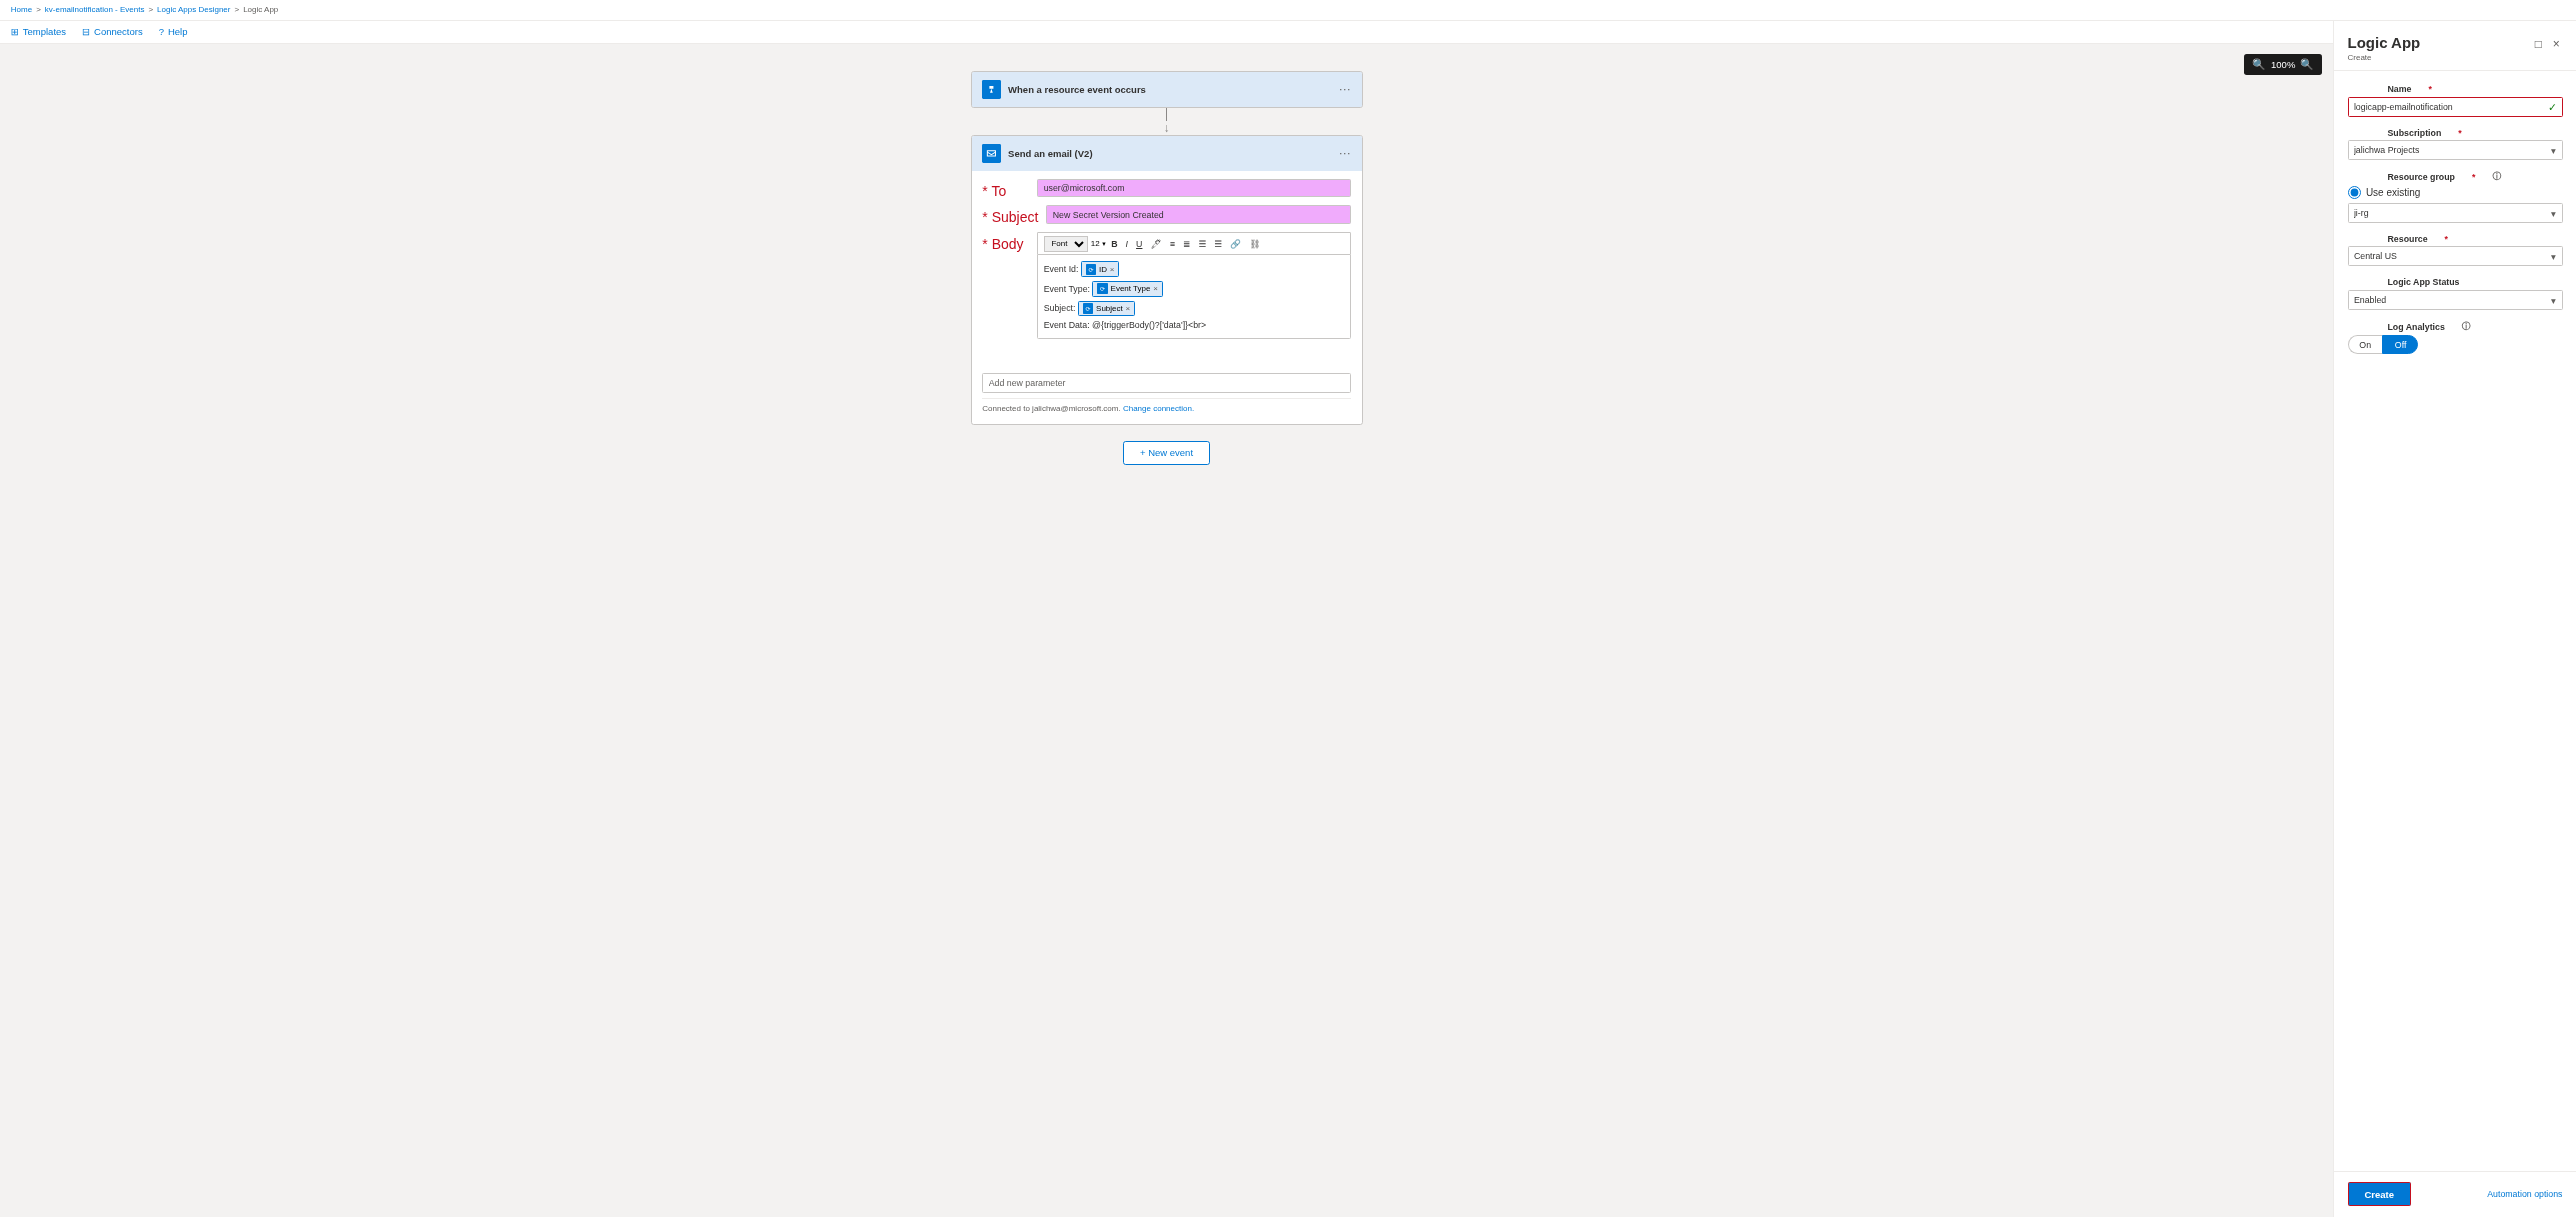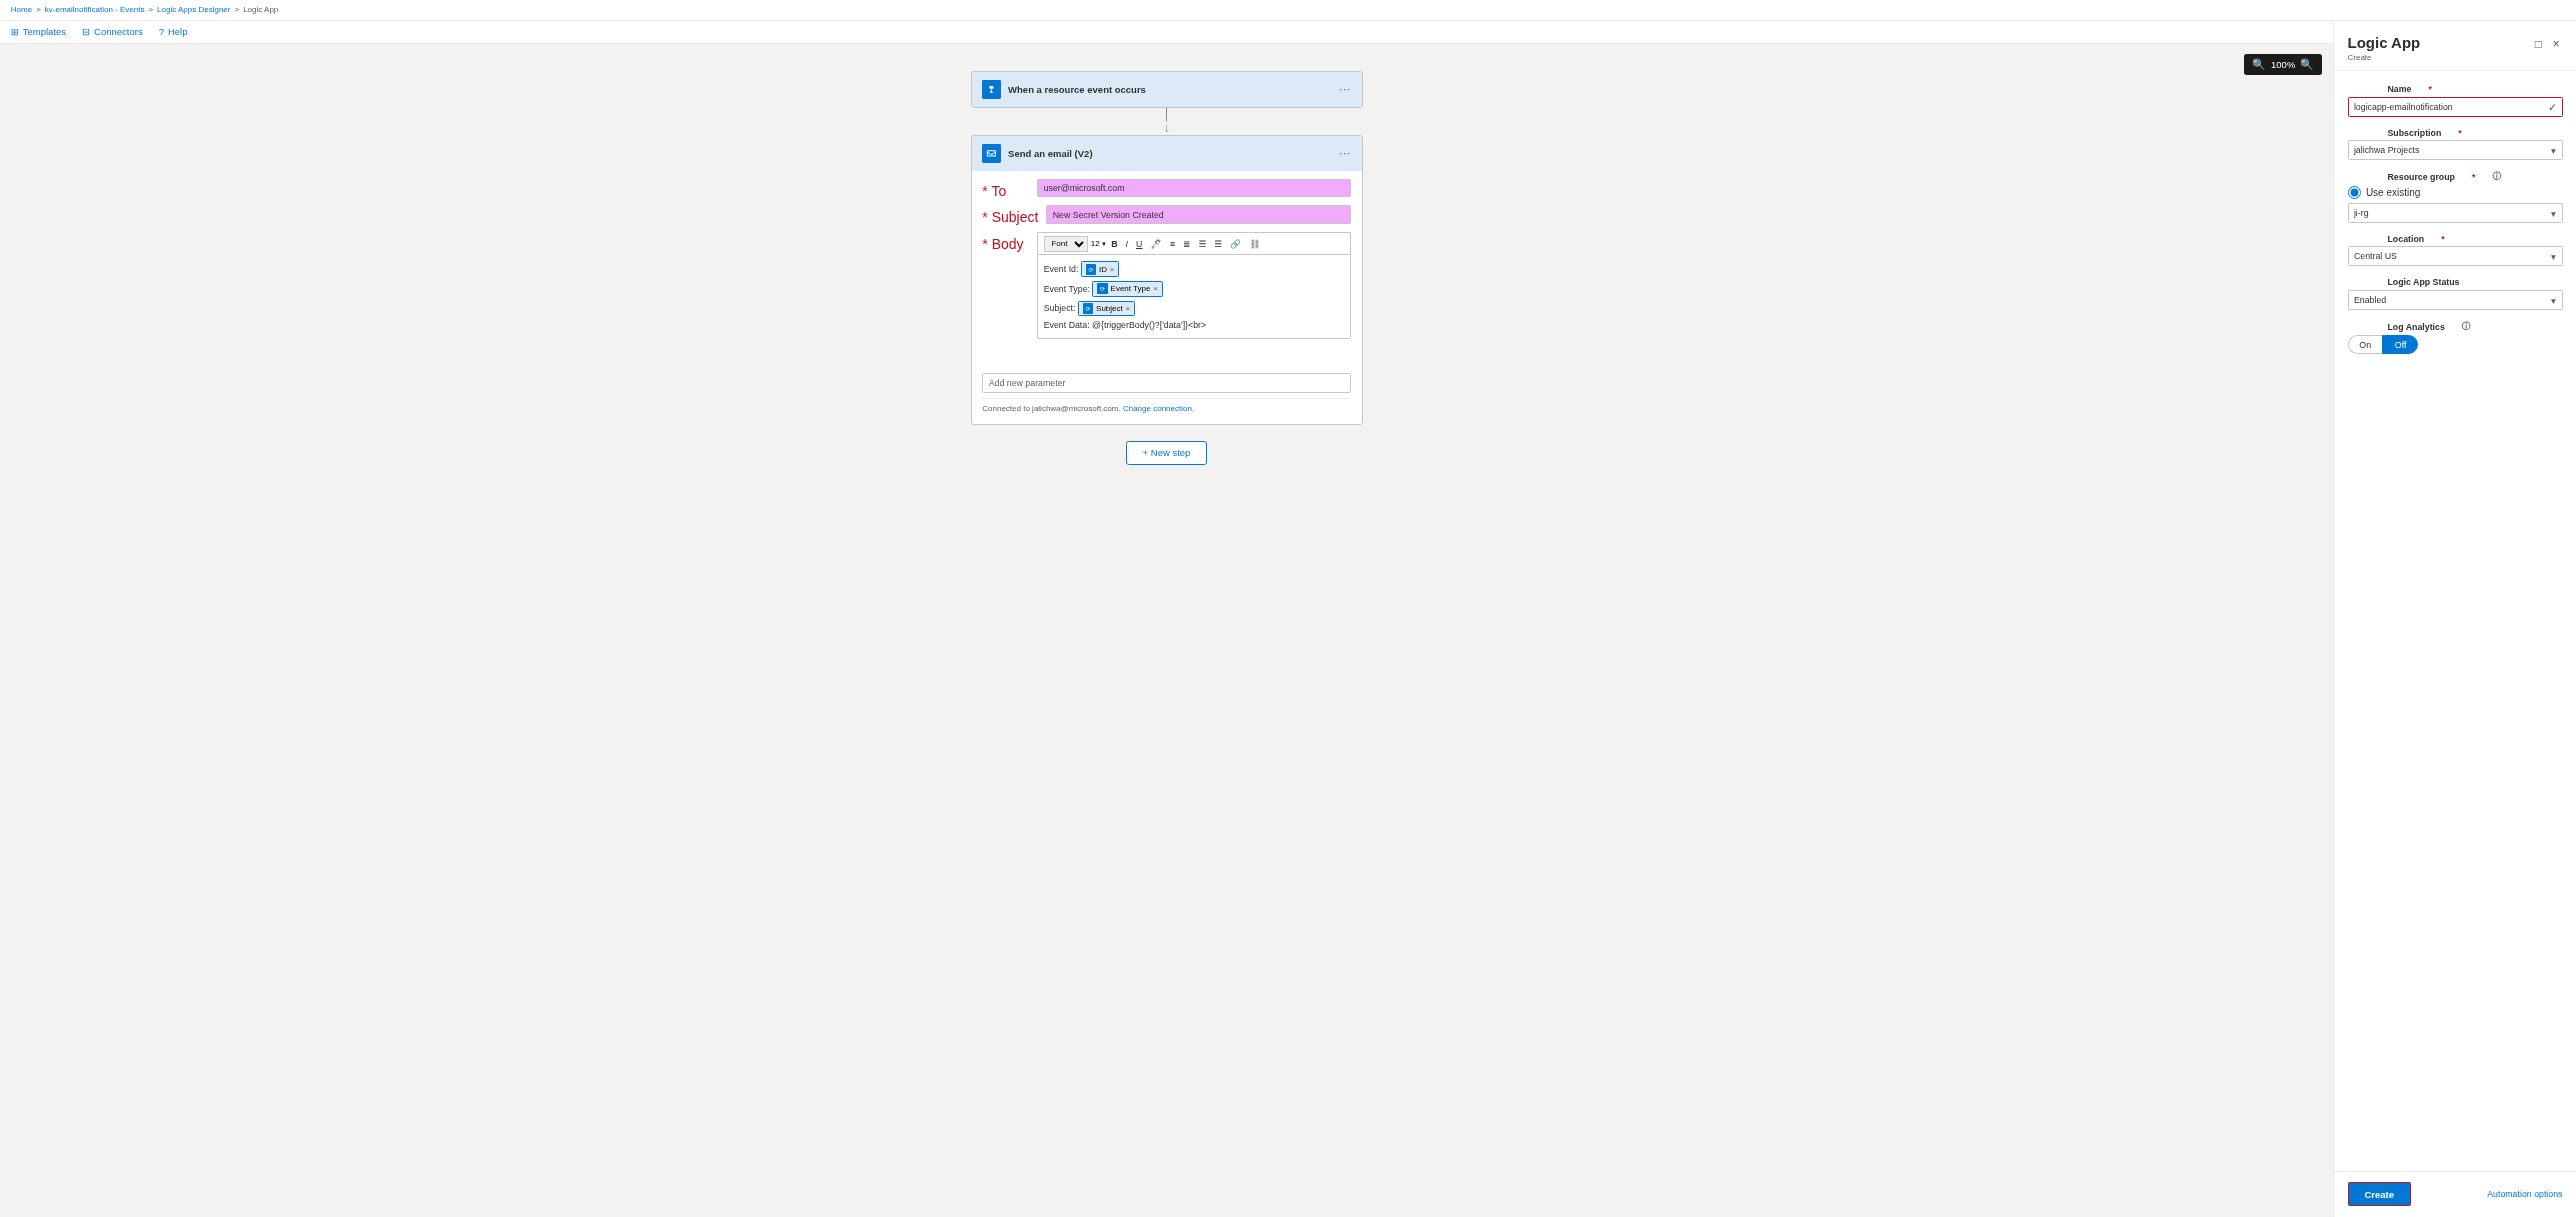--- a/index.html
+++ b/index.html
@@ -253,21 +253,21 @@
               </select>
             </div>
 
             <div class="connection-info">
               <span>Connected to jalichwa@microsoft.com.</span>
               <a href="#" class="connection-link">Change connection.</a>
             </div>
           </div>
         </div>
 
-        <button class="new-step-btn">+ New step</button>
+        <button class="new-step-btn">+ New event</button>
 
       </div>
     </div>
   </div>
 
   <div class="right-panel">
     <div class="right-panel-header">
       <div>
         <div class="right-panel-title">Logic App</div>
         <div class="right-panel-subtitle">Create</div>
@@ -315,21 +315,21 @@
         </div>
         <div class="select-wrapper" style="margin-top:4px;">
           <select class="form-select">
             <option>ji-rg</option>
           </select>
         </div>
       </div>
 
       <div class="form-group">
         <div class="form-label">
-          <span>Location</span>
+          <span>Resource</span>
           <span class="required">*</span>
         </div>
         <div class="select-wrapper">
           <select class="form-select">
             <option>Central US</option>
           </select>
         </div>
       </div>
 
       <div class="form-group">

